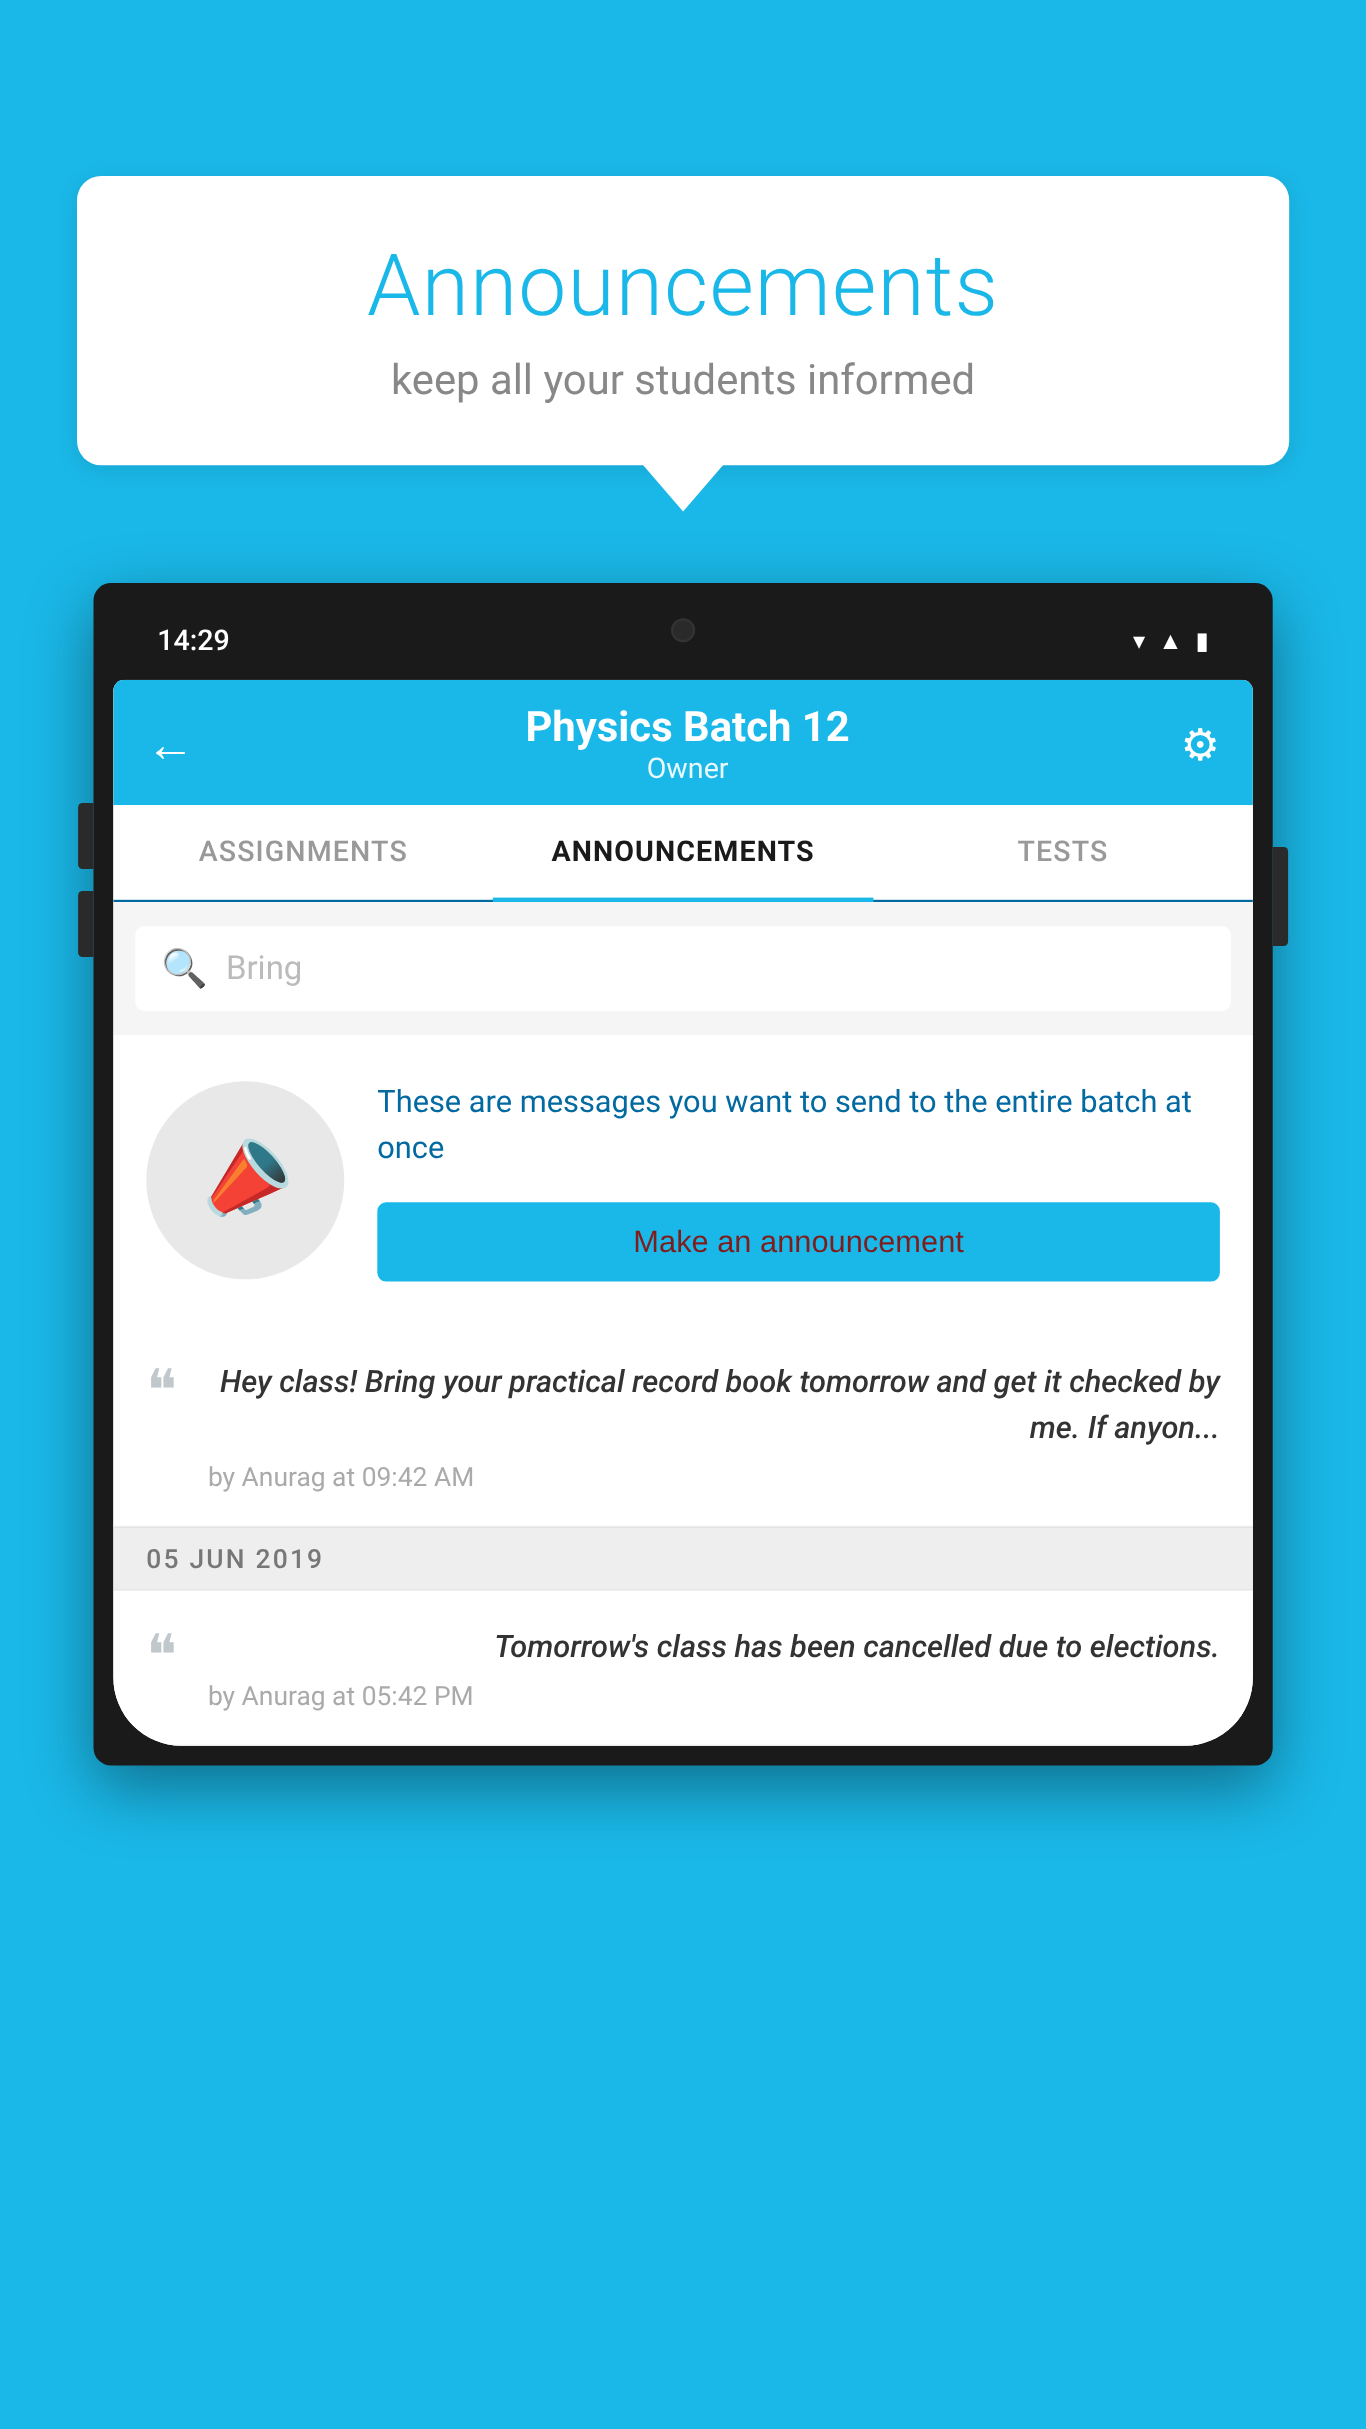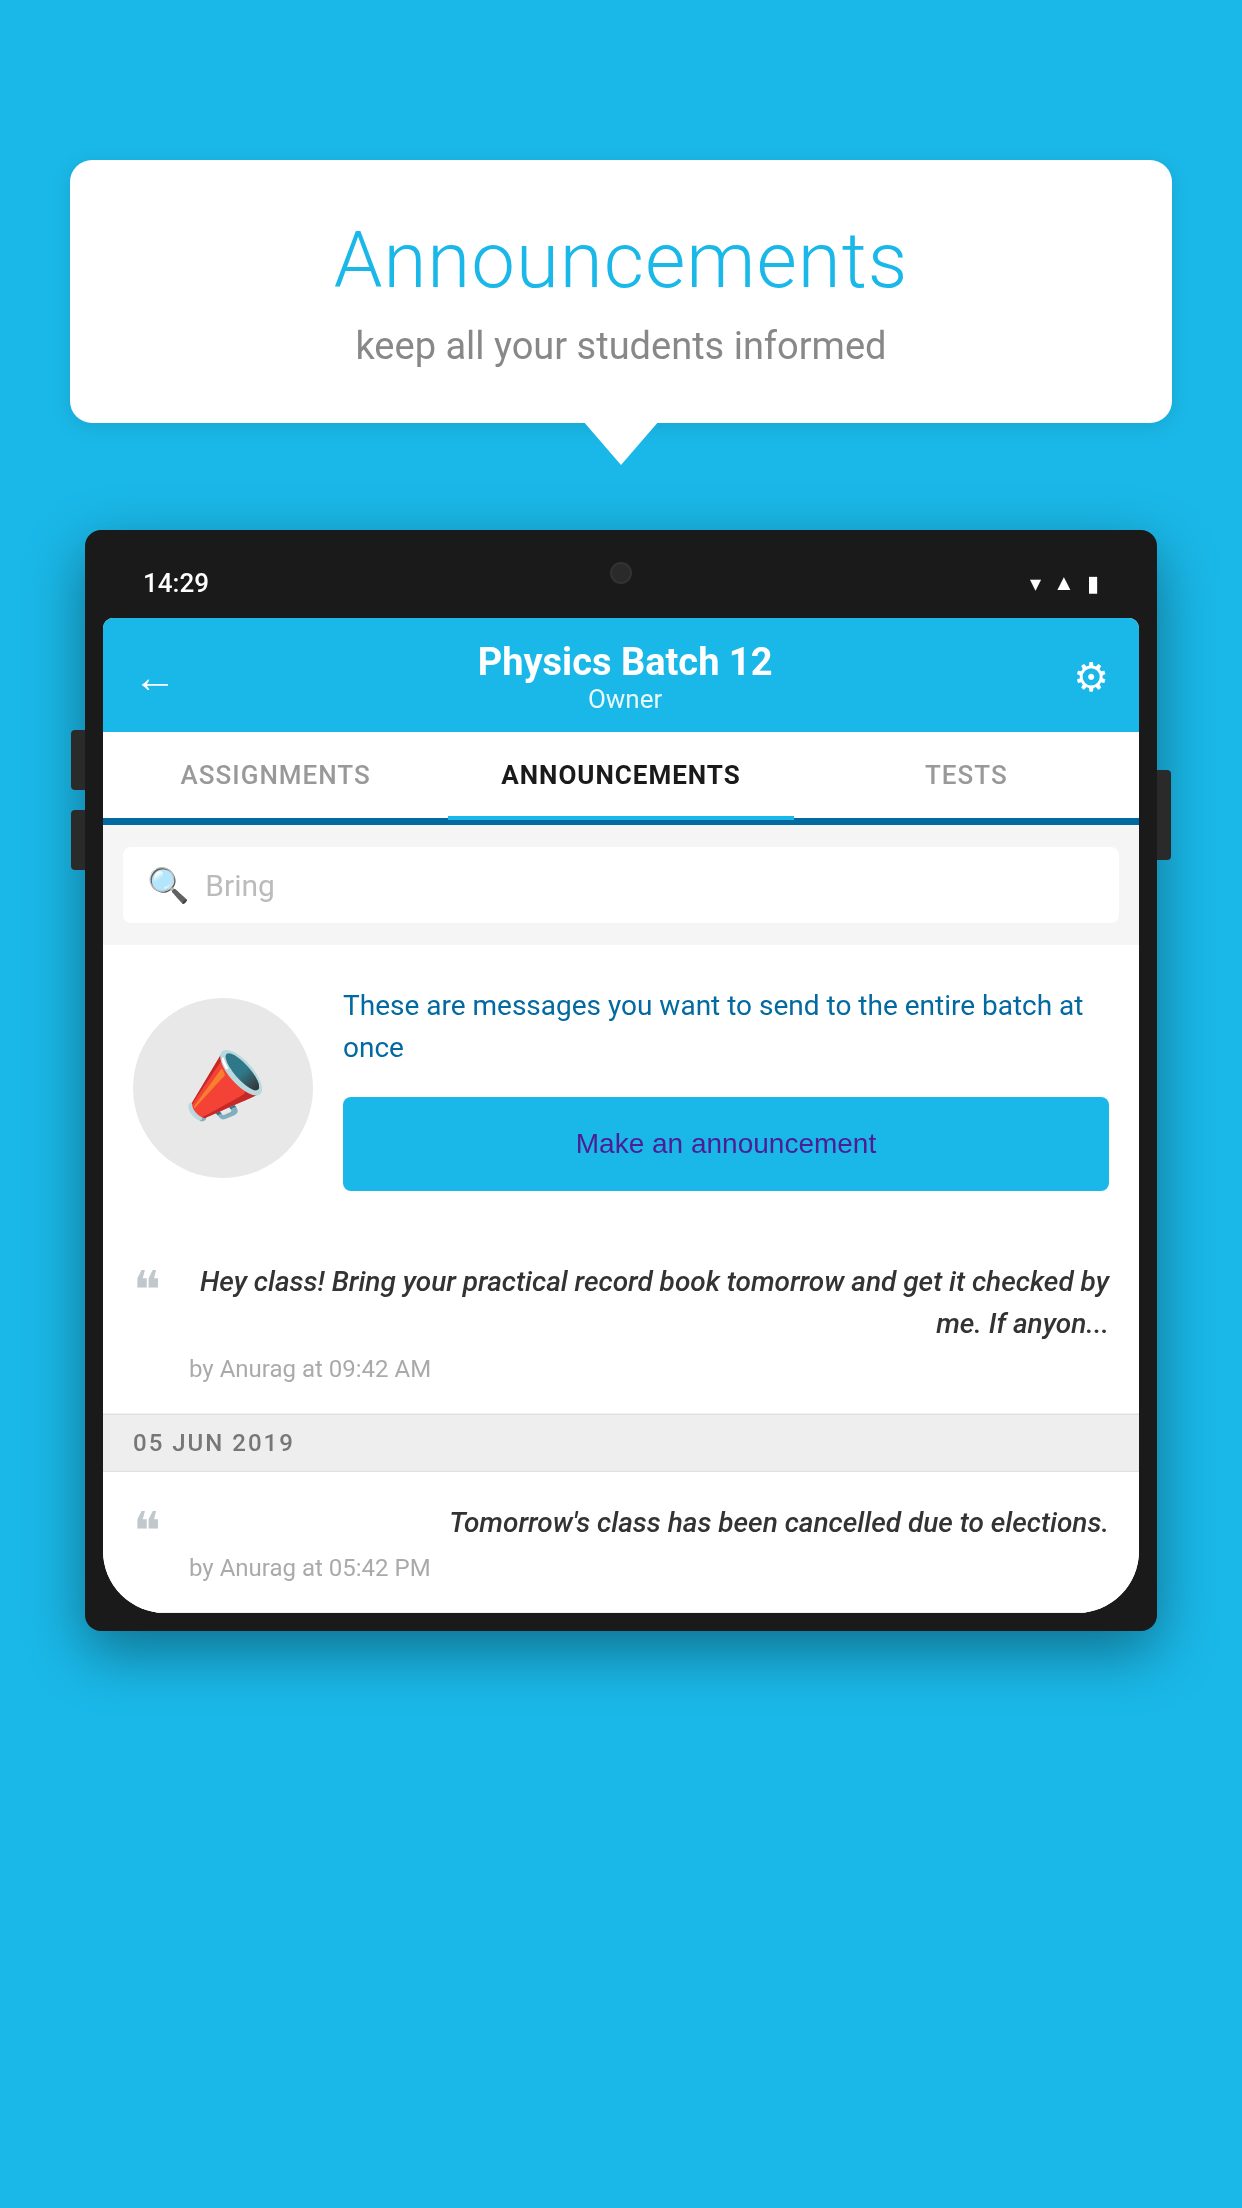--- a/index.html
+++ b/index.html
@@ -172,21 +172,21 @@
     .settings-btn {
       color: white;
       font-size: 40px;
       cursor: pointer;
     }
 
     
     .tabs-bar {
       background: white;
       display: flex;
-      border-bottom: 7px solid #0369a1;
+      border-bottom: 2px solid #0369a1;
     }
 
     .tab-item {
       flex: 1;
       text-align: center;
       padding: 28px 10px;
       font-size: 26px;
       font-weight: 500;
       color: #999;
       letter-spacing: 1px;
@@ -268,24 +268,24 @@
 
     .announcement-desc {
       color: #0369a1;
       font-size: 28px;
       line-height: 1.5;
       margin-bottom: 28px;
     }
 
     .make-announcement-btn {
       background: #1ab8e8;
-      color: #4c1d95;
+      color: #7f1d1d;
       border: none;
       border-radius: 8px;
-      padding: 31px 36px;
+      padding: 20px 36px;
       font-size: 28px;
       font-weight: 500;
       cursor: pointer;
       width: 100%;
     }
 
     
     .date-separator {
       background: #eeeeee;
       padding: 14px 30px;

